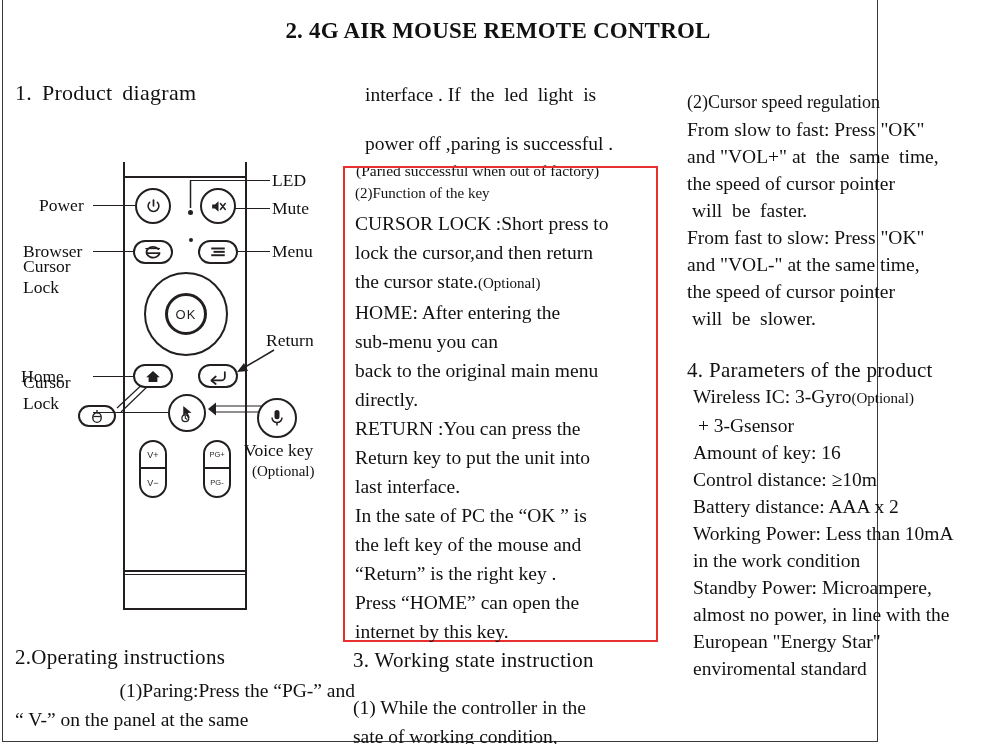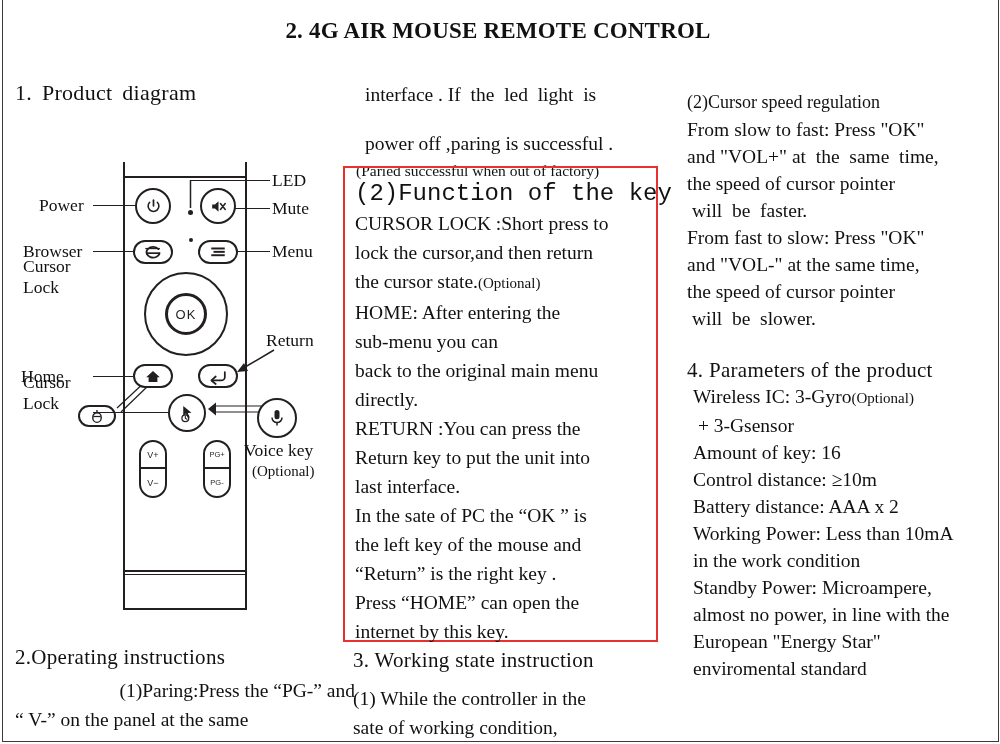--- a/index.html
+++ b/index.html
@@ -8,21 +8,21 @@
     width:1000px;height:744px;
     background:#ffffff;
     font-family:"Liberation Serif","DejaVu Serif",serif;
     color:#111;
     overflow:hidden;
     position:relative;
   }
   .page{
     position:absolute;
     left:2px;top:0px;
-    width:997px;height:742px;
+    width:876px;height:742px;
     border-left:1.5px solid #3a3a3a;
     border-right:1.5px solid #3a3a3a;
     border-bottom:1.5px solid #3a3a3a;
     box-sizing:border-box;
     background:#fff;
   }
   .title{
     position:absolute;
     left:0;top:18px;width:990px;
     text-align:center;
@@ -308,41 +308,41 @@
 
   <div class="col col-mid">
     <div class="ln" style="padding-left:12px;">interface . If  the  led  light  is</div>
     <div class="ln" style="padding-left:12px;margin-top:20px;">power off ,paring is successful .</div>
     <div class="ln sm" style="padding-left:3px;line-height:26px;">(Paried successful when out of factory)</div>
   </div>
 
   <div class="redbox"></div>
 
   <div style="position:absolute;left:352px;top:178px;width:310px;">
-    <div class="ln" style="font-size:24px;line-height:31px;font-family:Liberation Mono, monospace;">(2)Function of the key</div>
+    <div class="ln" style="font-size:15px;line-height:31px;">(2)Function of the key</div>
     <div class="ln">CURSOR LOCK :Short press to</div>
     <div class="ln">lock the cursor,and then return</div>
     <div class="ln"><span>the cursor state.</span><span class="small-inline">(Optional)</span></div>
     <div class="ln">HOME: After entering the</div>
     <div class="ln">sub-menu you can</div>
     <div class="ln">back to the original main menu</div>
     <div class="ln">directly.</div>
     <div class="ln">RETURN :You can press the</div>
     <div class="ln">Return key to put the unit into</div>
     <div class="ln">last interface.</div>
     <div class="ln">In the sate of PC the “OK ” is</div>
     <div class="ln">the left key of the mouse and</div>
     <div class="ln">“Return” is the right key .</div>
     <div class="ln">Press “HOME” can open the</div>
     <div class="ln">internet by this key.</div>
   </div>
 
   <div style="position:absolute;left:350px;top:648px;width:320px;">
     <div class="h1" style="font-size:21px;">3. Working state instruction</div>
-    <div class="ln" style="margin-top:11px;">(1) While the controller in the</div>
+    <div class="ln" style="margin-top:20px;">(1) While the controller in the</div>
     <div class="ln">sate of working condition,</div>
   </div>
 
   <div class="col col-right">
     <div class="ln sm" style="font-size:18px;line-height:28px;">(2)Cursor speed regulation</div>
     <div class="ln tight">From slow to fast: Press "OK"</div>
     <div class="ln tight">and "VOL+" at  the  same  time,</div>
     <div class="ln tight">the speed of cursor pointer</div>
     <div class="ln tight"> will  be  faster.</div>
     <div class="ln tight">From fast to slow: Press "OK"</div>

